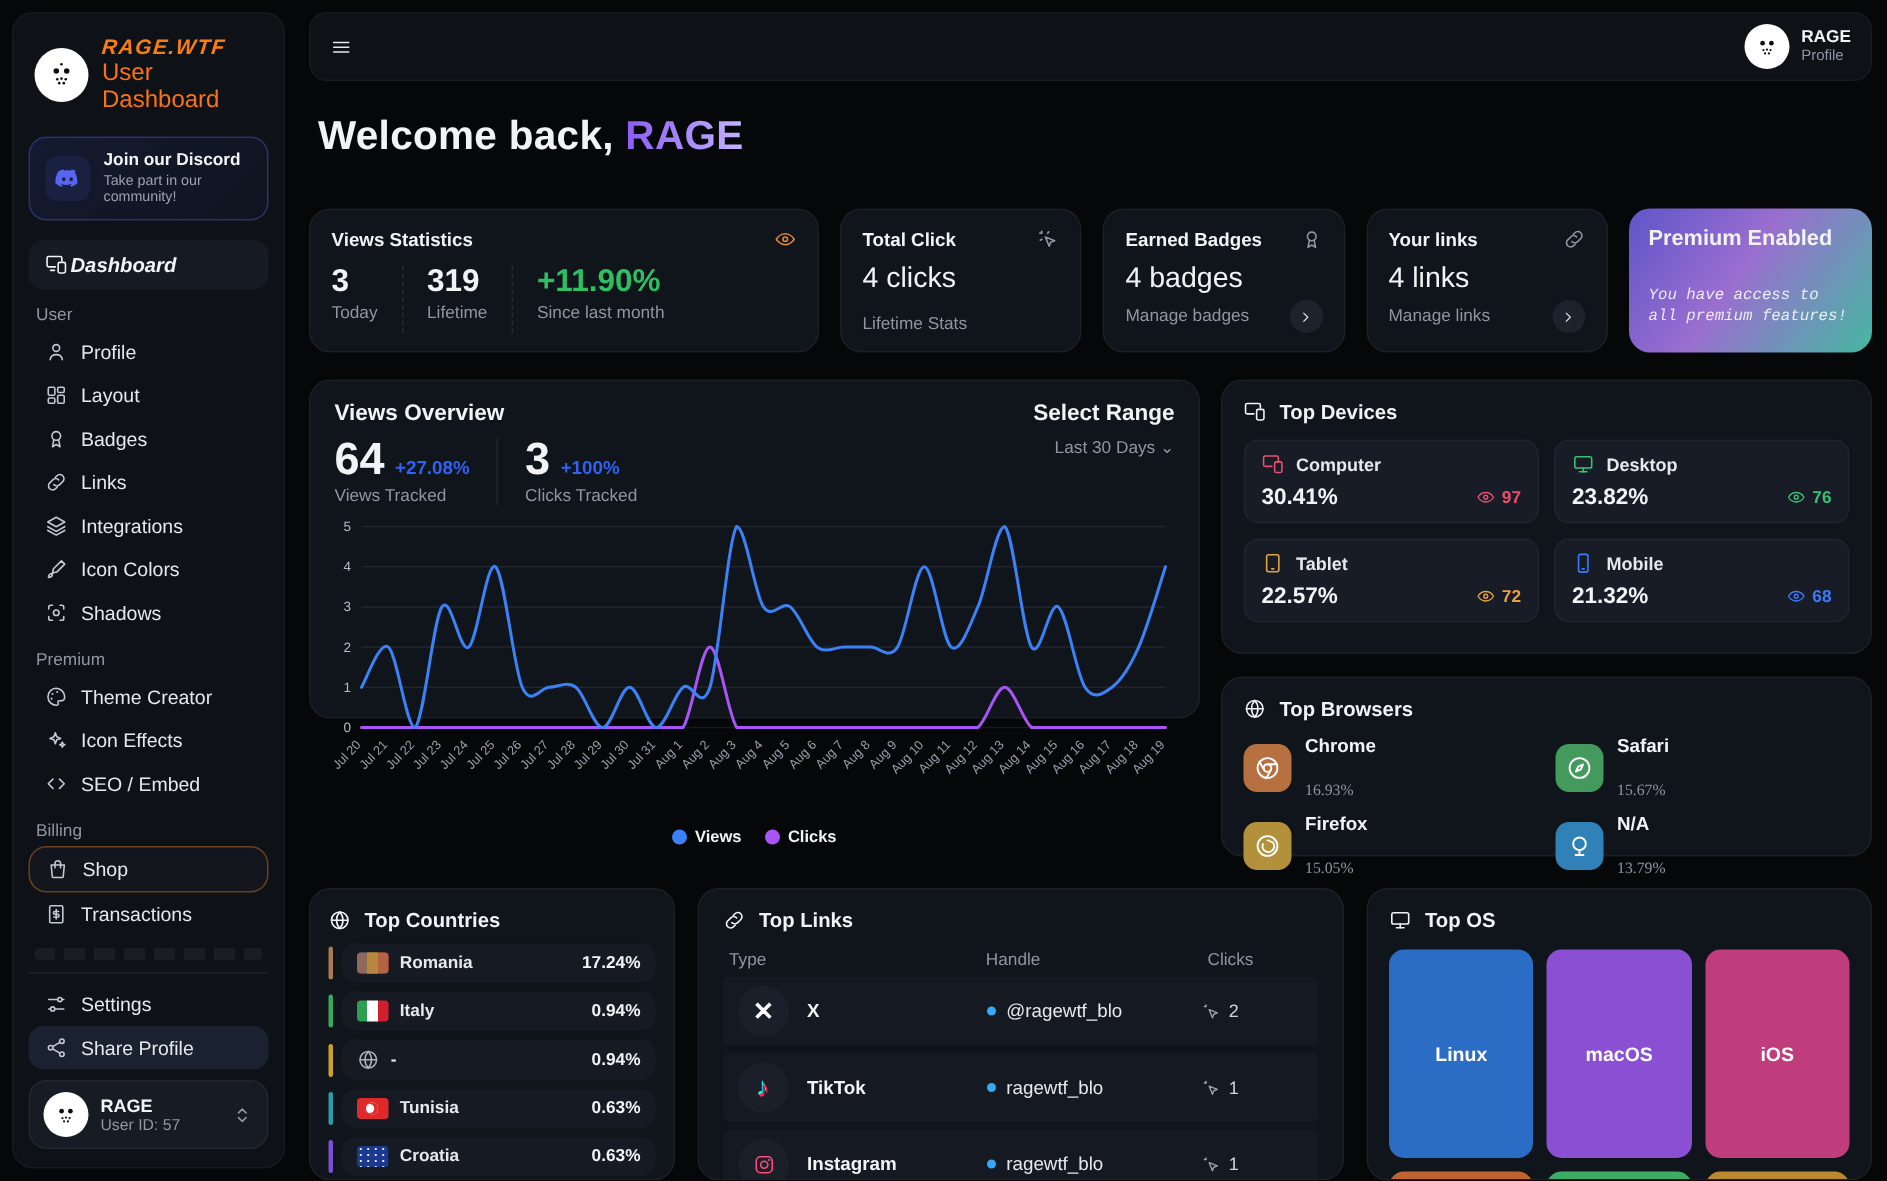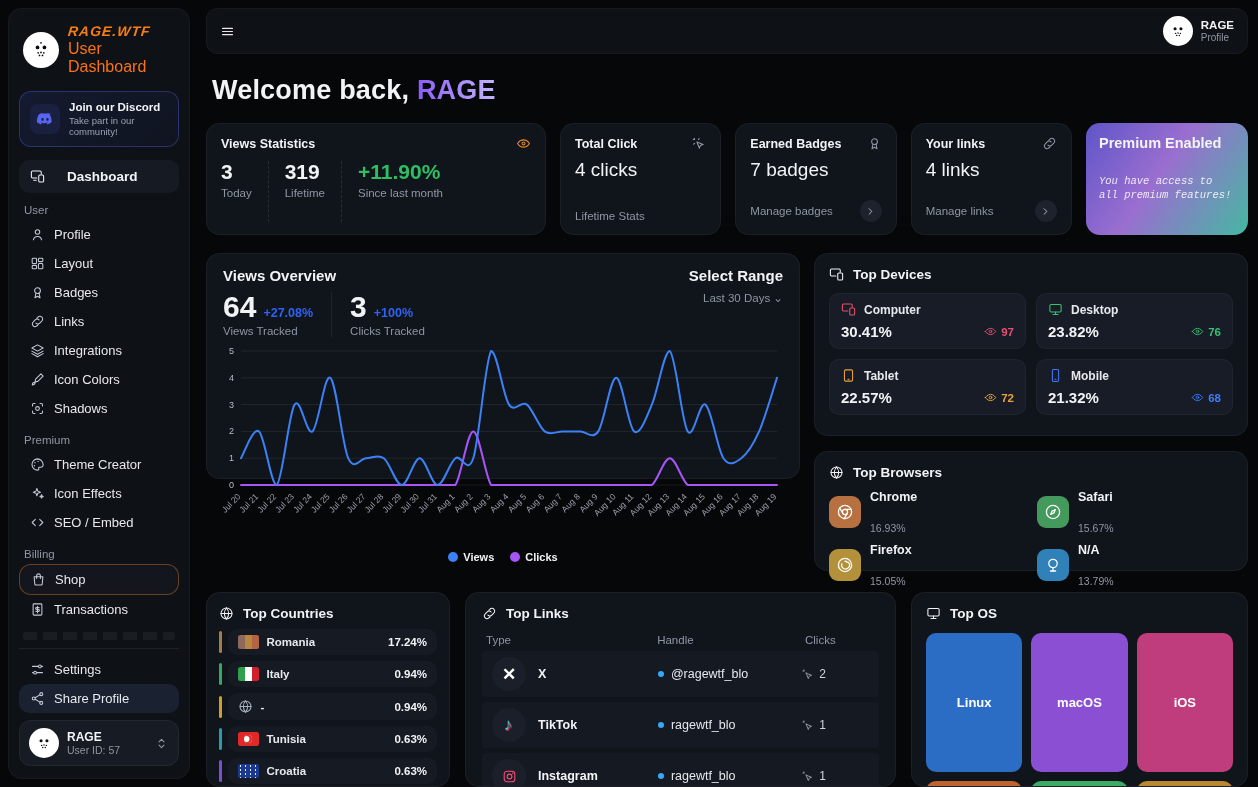--- a/index.html
+++ b/index.html
@@ -31,21 +31,21 @@
   .logo-sub { font-size:16px; color:#f97316; margin-top:1px; }
   .discord-card {
     margin-top:13px; border-radius:12px; padding:9px 10px; display:flex; gap:9px; align-items:center;
     background:linear-gradient(135deg,#141a30,#10141f); border:1px solid rgba(88,101,242,0.35); cursor:pointer;
   }
   .discord-ic { width:30px; height:30px; border-radius:8px; background:#1a2140; display:flex; align-items:center; justify-content:center; flex:none; }
   .discord-title { font-size:11.5px; font-weight:800; }
   .discord-sub { font-size:9.5px; color:#9aa1b0; margin-top:2px; }
   .nav-pill {
     margin-top:13px; background:#161a23; border-radius:10px; padding:9px 11px;
-    display:flex; gap:22px; font-size:13.5px; font-weight:600; cursor:pointer;
+    display:flex; gap:2px; font-size:13.5px; font-weight:600; cursor:pointer;font-style:italic;
   }
   .section-label { font-size:11.5px; color:#8f96a3; margin:11px 5px 4px; }
   .nav-item {
     display:flex; align-items:center; gap:9px; padding:7px 11px; border-radius:9px;
     font-size:13px; font-weight:500; color:#e6e8ec; cursor:pointer;
   }
   .nav-item .ic { color:#c3c9d4; }
   .nav-item.active-shop { border:1px solid rgba(234,130,42,0.4); background:linear-gradient(180deg,#12151d,#14161c); border-radius:12px; }
   .skeleton-strip { height:9px; margin:8px 4px 0; border-radius:3px;
     background:repeating-linear-gradient(90deg,rgba(255,255,255,0.05) 0 14px,transparent 14px 20px); }
@@ -75,21 +75,21 @@
   .topbar-profile .mask-avatar svg { width:22px; height:22px; }
 
   .welcome { margin:21px 6px 17px; font-size:27px; font-weight:900; letter-spacing:0.2px; }
   .welcome .name {
     background:linear-gradient(90deg,#8b5cf6,#c4b5fd);
     -webkit-background-clip:text; background-clip:text; color:transparent;
   }
 
   
   .stats-row { display:flex; gap:14px; flex:none; }
-  .stat-card { padding:12px 14px; height:112px; display:flex; flex-direction:column; }
+  .stat-card { padding:12px 14px; height:96px; display:flex; flex-direction:column;margin-top:16px; }
   .stat-head { display:flex; align-items:center; justify-content:space-between; font-size:12.5px; font-weight:700; }
   .views-card { width:340px; flex:none; }
   .views-stats { display:flex; margin-top:10px; flex:1; }
   .vs-group { padding-right:16px; margin-right:16px; border-right:1px dashed rgba(255,255,255,0.1); }
   .vs-group:last-child { border-right:none; margin-right:0; padding-right:0; }
   .vs-num { font-size:21px; font-weight:900; line-height:1.05; }
   .vs-label { font-size:11.5px; color:#8f96a3; margin-top:4px; }
   .small-card { flex:1; }
   .sc-value { font-size:19px; font-weight:400; margin-top:8px; }
   .sc-foot { display:flex; align-items:center; justify-content:space-between; margin-top:auto; }
@@ -129,21 +129,21 @@
   .dev-top { display:flex; align-items:center; gap:8px; font-size:12px; font-weight:600; color:#e6e8ec; }
   .dev-bottom { display:flex; align-items:center; justify-content:space-between; margin-top:6px; }
   .dev-pct { font-size:15px; font-weight:900; }
   .dev-views { display:flex; align-items:center; gap:4px; font-size:11.5px; font-weight:800; }
   .browsers-card { height:120px; padding:13px 14px; }
   .brow-grid { display:grid; grid-template-columns:1fr 1fr; gap:9px 12px; margin-top:10px; }
   .brow-item { display:flex; align-items:center; gap:9px; }
   .brow-ic { width:32px; height:32px; border-radius:9px; display:flex; align-items:center; justify-content:center; color:#fff; flex:none; }
   .brow-ic svg { width:18px; height:18px; }
   .brow-name { font-size:12.5px; font-weight:800; }
-  .brow-pct { font-size:10.5px; color:#8f96a3; margin-top:18px; }
+  .brow-pct { font-size:10.5px; color:#8f96a3; margin-top:18px;font-family:Liberation Serif, serif; }
 
   
   .bot-row { display:flex; gap:15px; margin-top:21px; flex:1; min-height:0; }
   .countries-card { width:244px; flex:none; padding:13px 12px; overflow:hidden; }
   .country-row { display:flex; align-items:center; gap:6px; margin-top:6px; }
   .country-bar { width:2.5px; height:22px; border-radius:2px; flex:none; }
   .country-pill { flex:1; background:#161a22; border-radius:9px; padding:6px 10px; display:flex; align-items:center; gap:8px; }
   .flag { width:21px; height:14px; border-radius:2.5px; flex:none; position:relative; overflow:hidden; }
   .flag-glow { position:absolute; left:-14px; top:-9px; width:50px; height:32px; border-radius:16px; background:rgba(170,118,72,0.8); }
   .c-name { font-size:11.5px; font-weight:600; color:#e6e8ec; position:relative; }
@@ -452,21 +452,21 @@
     </div>
 
     <div class="card stat-card small-card">
       <div class="stat-head">
         <span>Earned Badges</span>
         <svg class="ic muted" viewBox="0 0 24 24">
             <circle cx="12" cy="9" r="4.6"></circle>
             <path d="M9.5 12.8 8 20.5l4-2.4 4 2.4-1.5-7.7"></path>
           </svg>
       </div>
-      <div class="sc-value">7 badges</div>
+      <div class="sc-value">4 badges</div>
       <div class="sc-foot">
         <span class="sc-label">Manage badges</span>
         <span class="chev-btn">
             <svg class="ic" viewBox="0 0 24 24">
               <path d="m9 6 6 6-6 6"></path>
             </svg>
           </span>
       </div>
     </div>
 

